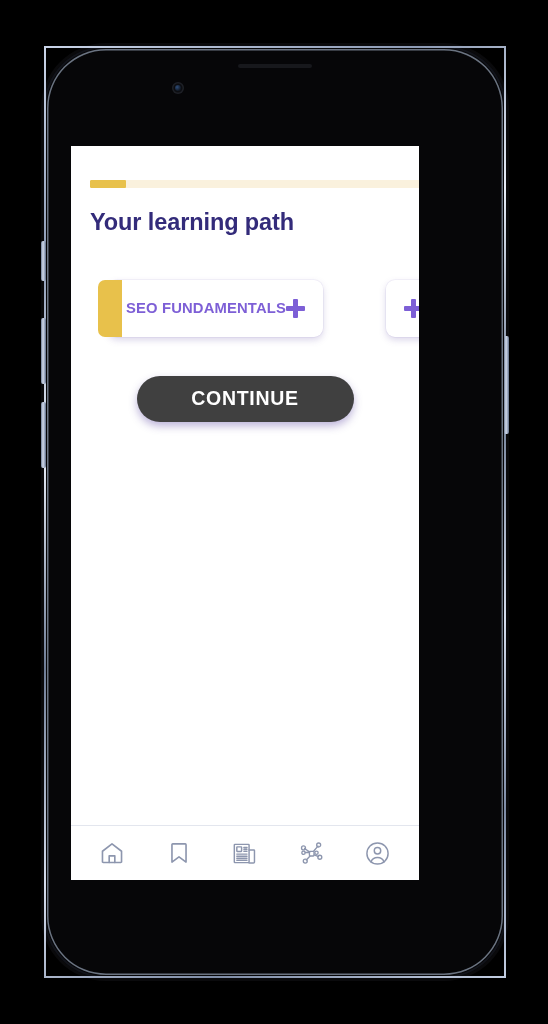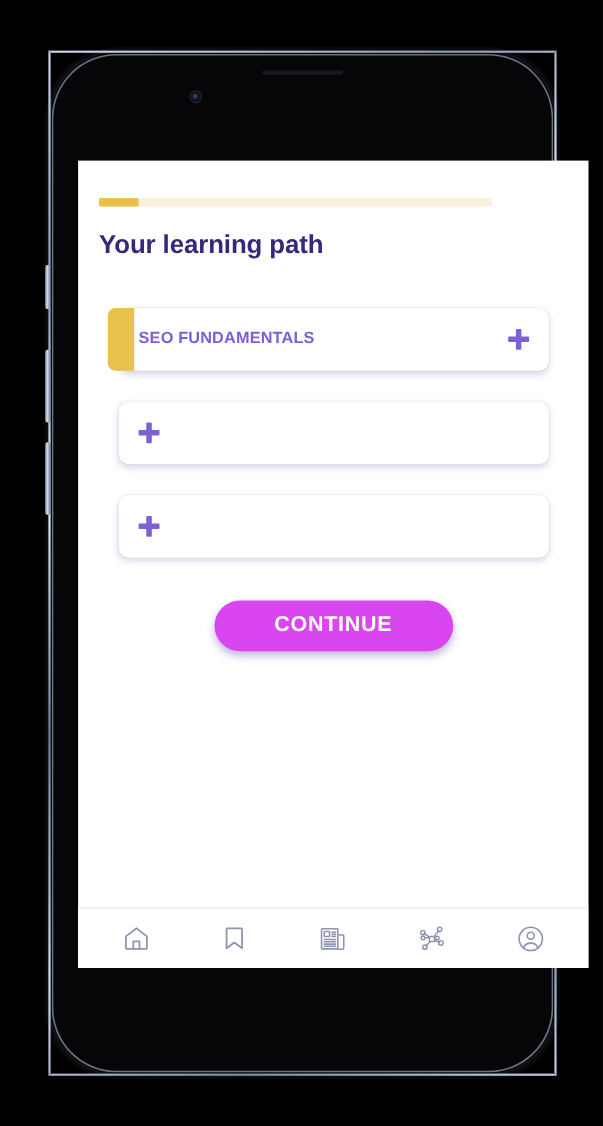--- a/index.html
+++ b/index.html
@@ -85,21 +85,21 @@
     width: 6px; height: 6px;
     border-radius: 50%;
     background: radial-gradient(circle at 35% 35%, #2e4d7a 0%, #101722 70%);
   }
 
   
   #screen {
     position: absolute;
     left: 27px;
     top: 100px;
-    width: 464px;
+    width: 348px;
     height: 734px;
     background: #ffffff;
     overflow: hidden;
     display: flex;
     flex-direction: column;
   }
 
   #screen-content {
     flex: 1 1 auto;
     padding: 34px 19px 0 19px;
@@ -129,21 +129,21 @@
     font-weight: bold;
     color: #332b7a;
     letter-spacing: -0.1px;
     line-height: 1.1;
   }
 
   
   #module-list {
     margin-top: 44px;
     display: flex;
-    flex-direction: column;
+    flex-direction: row;
     gap: 28px;
   }
   .module-card {
     position: relative;
     height: 57px;
     background: #ffffff;
     border-radius: 9px;
     box-shadow: 0 3px 7px rgba(90,70,160,0.22), 0 0 0 0.7px rgba(140,120,200,0.10);
     display: flex;
     align-items: center;
@@ -193,21 +193,21 @@
   #continue-wrap {
     margin-top: 39px;
     display: flex;
     justify-content: center;
   }
   #continue-button {
     width: 217px;
     height: 46px;
     border: none;
     border-radius: 23px;
-    background: #d946ef;
+    background: #404040;
     color: #ffffff;
     font-family: "Liberation Sans", sans-serif;
     font-size: 19.5px;
     font-weight: bold;
     letter-spacing: 0.7px;
     cursor: pointer;
     box-shadow: 0 4px 8px rgba(80,55,155,0.38);
   }
 
   

